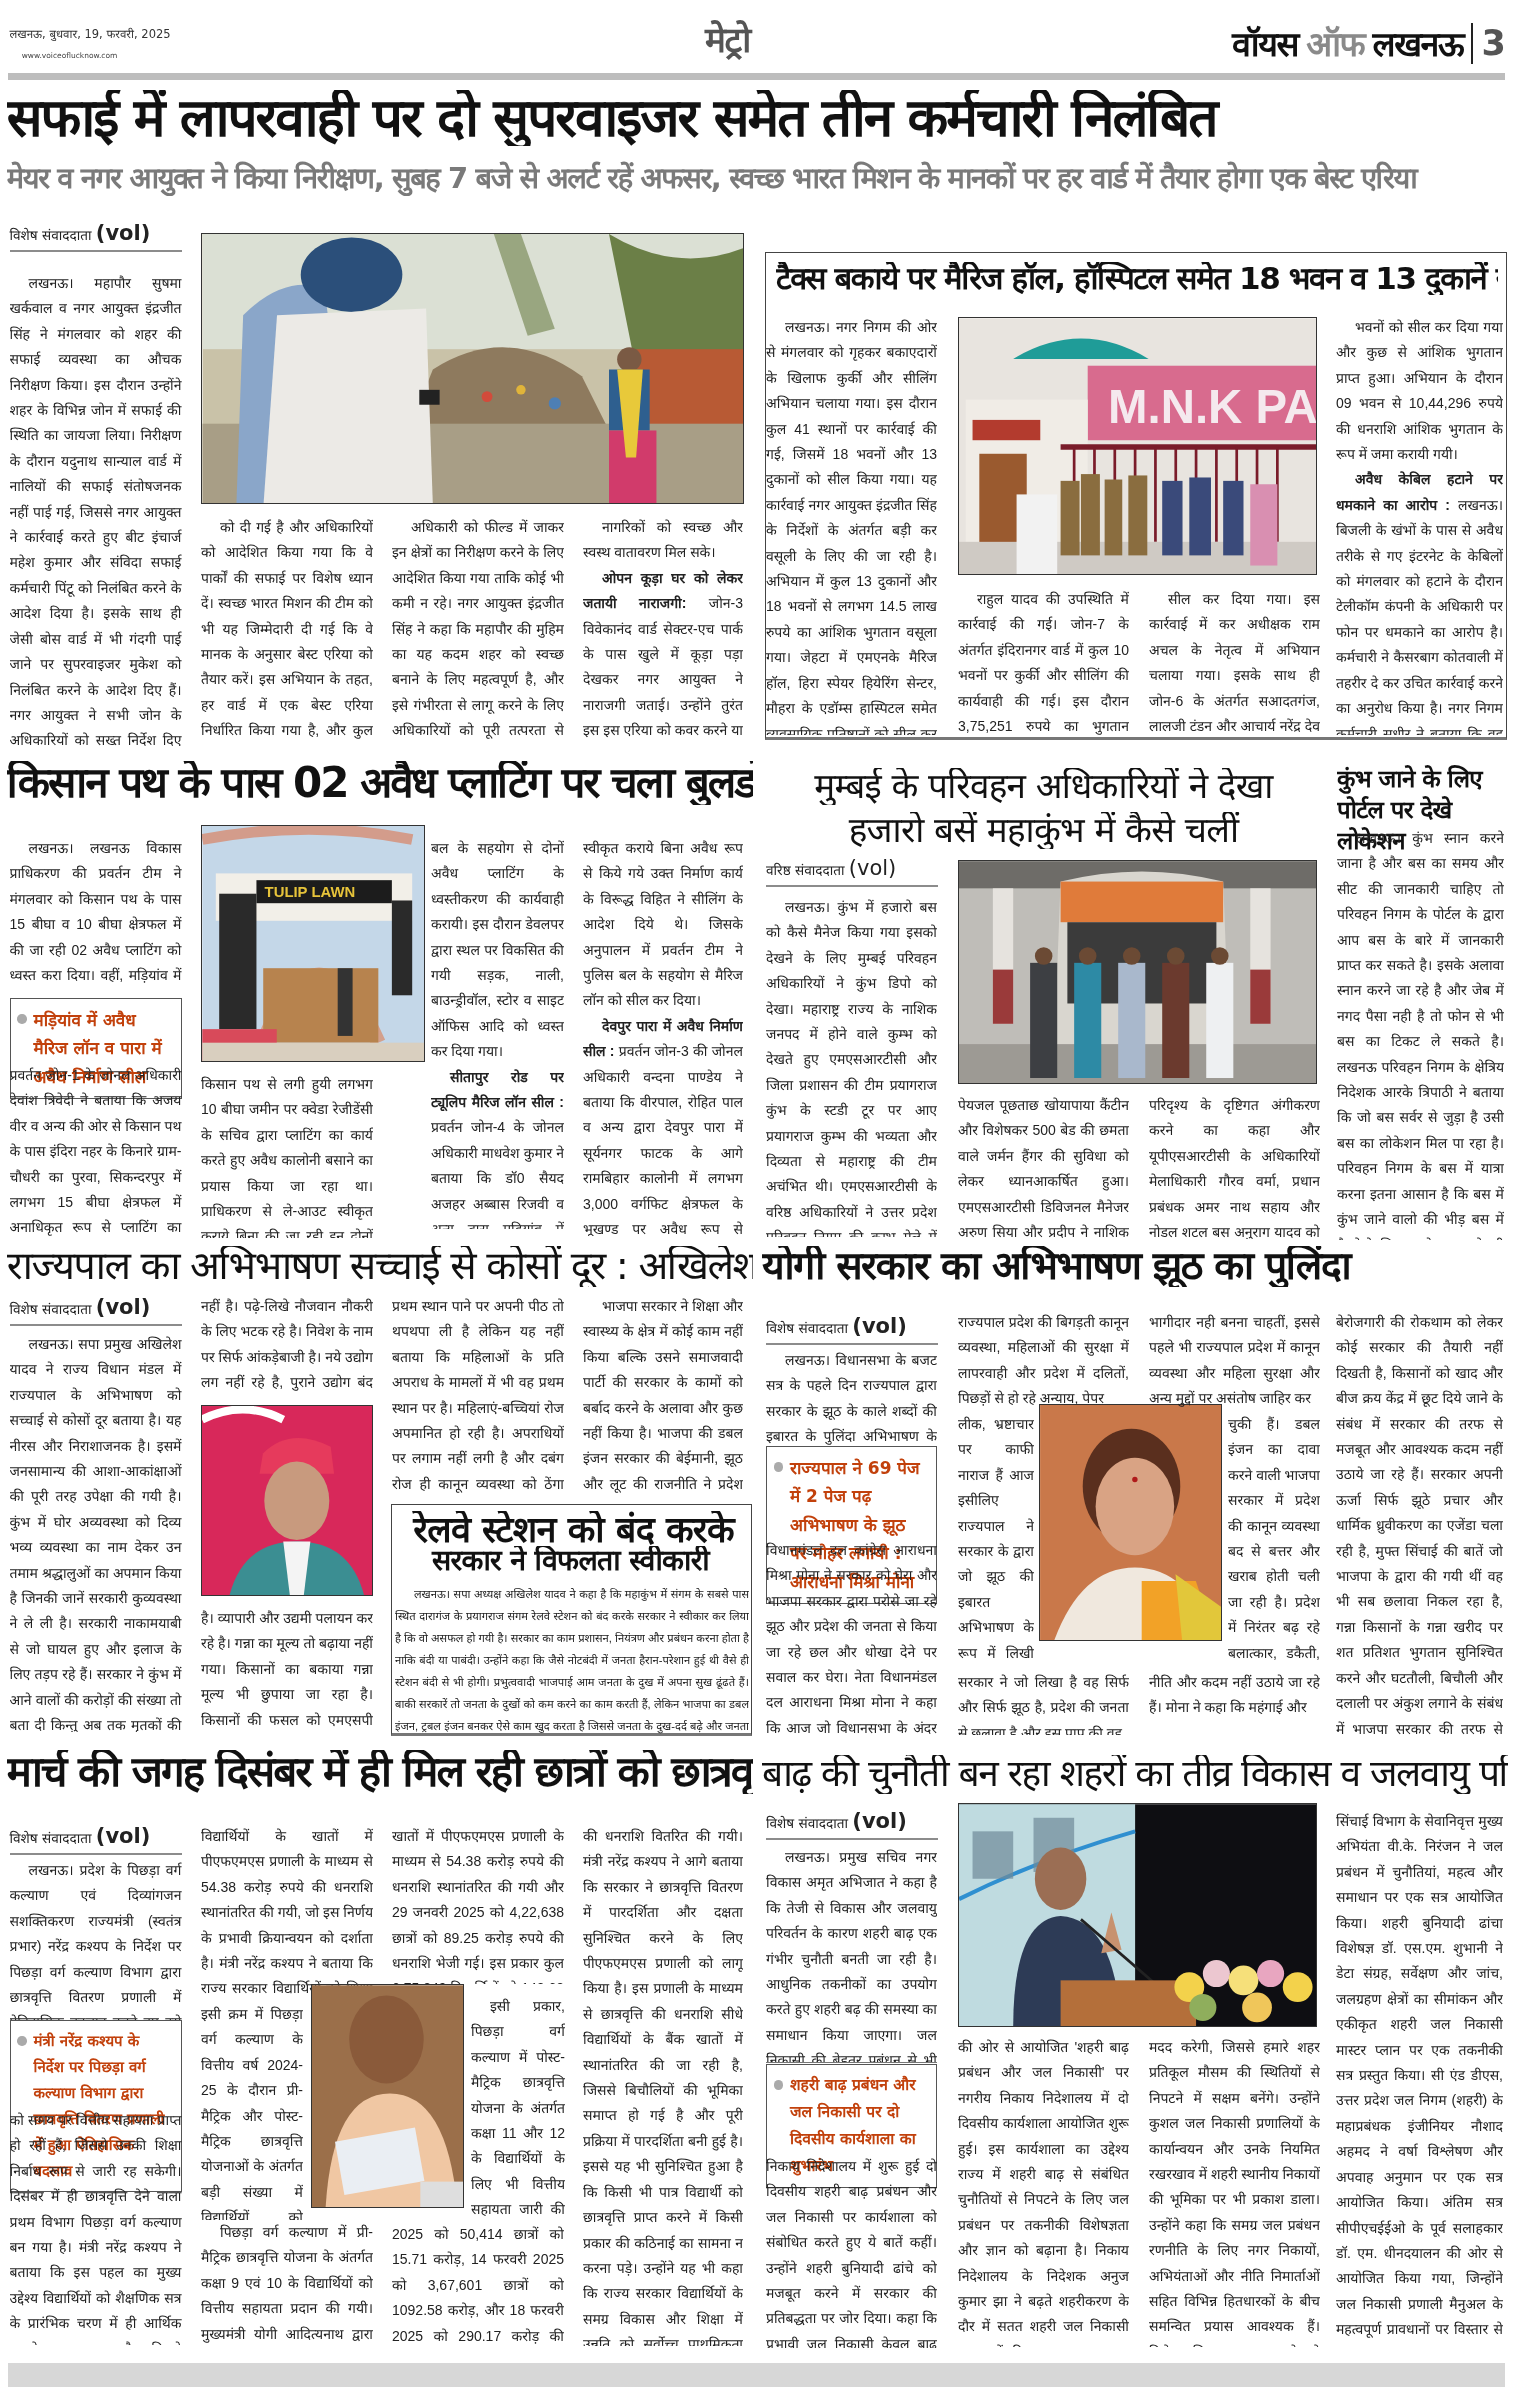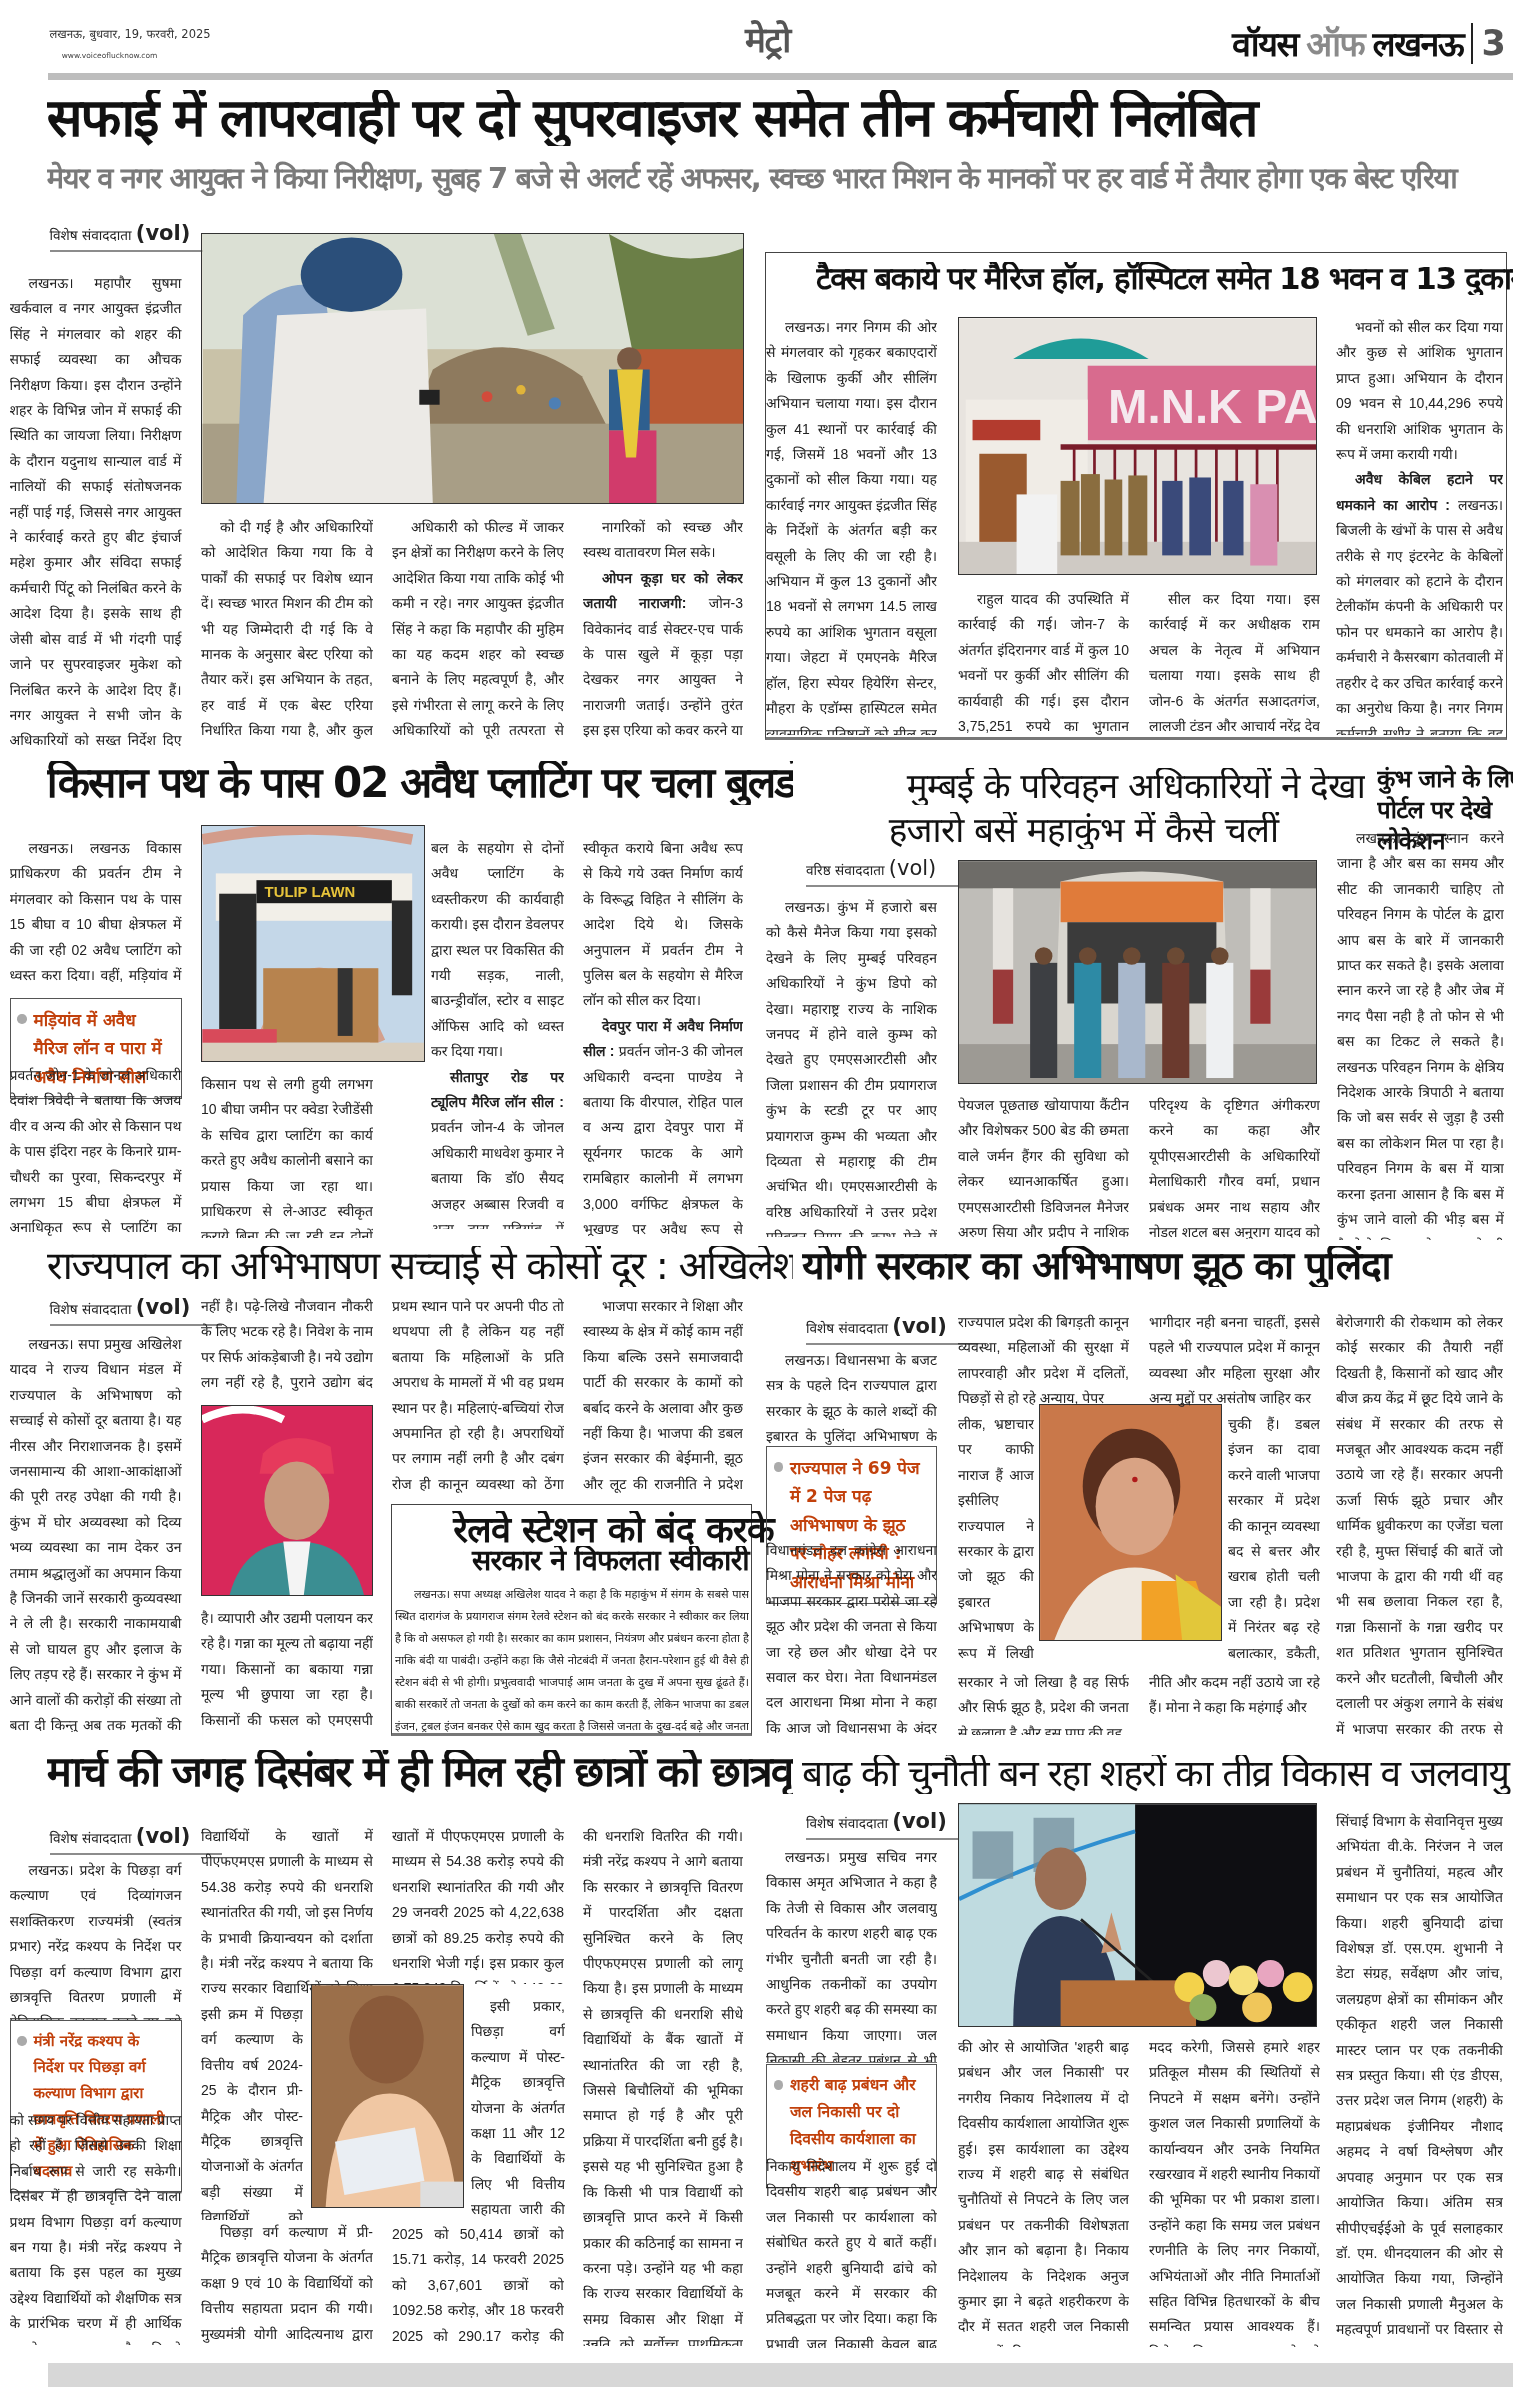--- a/index.html
+++ b/index.html
@@ -1,18 +1,18 @@
 <!DOCTYPE html>
 <html style="font-size:11px"><head>
 <meta charset="utf-8">
 <style>
   * { box-sizing: border-box; margin: 0; padding: 0; }
   html, body { width: 1514px; height: 2401px; background: #ffffff; overflow: hidden; }
   body { font-family: "DejaVu Sans", "Liberation Sans", sans-serif; color: #1a1a1a; position: relative; }
-  .abs { position: absolute; margin-left: 40px; }
+  .abs { position: absolute; }
   .masthead-left { left: 9.5px; top: 26px; width: 176px; }
   .mh-date { font-size: 11.5px; color: #333; }
   .mh-url { font-size: 7.5px; color: #444; margin-top: 9.5px; margin-left: 12.2px; }
   .mh-section { left: 705px; top: 15px; font-size: 35px; font-weight: bold; color: #555; letter-spacing: -1.4px; }
   .mh-brand { right: 8.1px; top: 20.3px; display: flex; align-items: center; gap: 8.1px; }
   .brand-a { font-size: 34px; font-weight: bold; color: #111; letter-spacing: -1.4px; }
   .brand-b { font-size: 34px; font-weight: bold; color: #8a8a8a; letter-spacing: -1.4px; }
   .brand-pipe { width: 2px; height: 41px; background: #222; }
   .brand-page { font-size: 35px; font-weight: bold; color: #555; }
   .topbar { left: 8.1px; top: 73px; width: 1497px; height: 6.8px; background: #bdbdbd; }
@@ -179,21 +179,21 @@
   </div>
 <div class="col" style="left:431px;top:836px;width:133px;height:393px;">
   <p style="text-indent:0">बल के सहयोग से दोनों अवैध प्लाटिंग के ध्वस्तीकरण की कार्यवाही करायी। इस दौरान डेवलपर द्वारा स्थल पर विकसित की गयी सड़क, नाली, बाउन्ड्रीवॉल, स्टोर व साइट ऑफिस आदि को ध्वस्त कर दिया गया।</p>
   <p><span class="sub">सीतापुर रोड पर ट्यूलिप मैरिज लॉन सील :</span> <span>प्रवर्तन जोन-4 के जोनल अधिकारी माधवेश कुमार ने बताया कि डॉ0 सैयद अजहर अब्बास रिजवी व अन्य द्वारा मड़ियांव में सीतापुर रोड पर आजाद इंटरप्राइजेज के बगल में लगभग 19,500 वर्गफिट क्षेत्रफल के भूखण्ड पर 2,250 वर्गफिट क्षेत्रफल में हॉल व कमरों का निर्माण कराकर ट्यूलिप मैरिज लॉन संचालित किया जा रहा था। प्राधिकरण से मानचित्र</span></p>
 </div>
 <div class="col" style="left:583px;top:836px;width:160px;height:400px;">
   <p style="text-indent:0">स्वीकृत कराये बिना अवैध रूप से किये गये उक्त निर्माण कार्य के विरूद्ध विहित ने सीलिंग के आदेश दिये थे। जिसके अनुपालन में प्रवर्तन टीम ने पुलिस बल के सहयोग से मैरिज लॉन को सील कर दिया।</p>
   <p><span class="sub">देवपुर पारा में अवैध निर्माण सील :</span> <span>प्रवर्तन जोन-3 की जोनल अधिकारी वन्दना पाण्डेय ने बताया कि वीरपाल, रोहित पाल व अन्य द्वारा देवपुर पारा में सूर्यनगर फाटक के आगे रामबिहार कालोनी में लगभग 3,000 वर्गफिट क्षेत्रफल के भूखण्ड पर अवैध रूप से आवासीय भवन का निर्माण कराया जा रहा था। प्राधिकरण से मानचित्र स्वीकृत कराये बिना अवैध रूप से किये जा रहे इस निर्माण कार्य के विरूद्ध विहित न्यायालय ने सीलिंग के आदेश पारित किये थे। जिसे प्रवर्तन टीम ने प्राधिकरण पुलिस बल के सहयोग से सील कर दिया।</span></p>
 </div>
 
-<div class="abs headline" style="left:762px;top:768px;width:563px;font-size:35px;letter-spacing:-0.7px;font-weight:normal;text-align:right;">मुम्बई के परिवहन अधिकारियों ने देखा</div>
+<div class="abs headline" style="left:762px;top:768px;width:563px;font-size:35px;letter-spacing:-0.7px;font-weight:normal;text-align:center;">मुम्बई के परिवहन अधिकारियों ने देखा</div>
 <div class="abs headline" style="left:762px;top:812px;width:563px;font-size:35px;letter-spacing:-0.7px;font-weight:normal;text-align:center;">हजारो बसें महाकुंभ में कैसे चलीं</div>
 <div class="abs byline" style="left:766px;top:856px;">
   <span>वरिष्ठ संवाददाता</span> <b style="font-weight:normal">(vol)</b>
 </div>
 <div class="col" style="left:766px;top:895px;width:171px;height:342px;">
     <p>लखनऊ। कुंभ में हजारो बस को कैसे मैनेज किया गया इसको देखने के लिए मुम्बई परिवहन अधिकारियों ने कुंभ डिपो को देखा। महाराष्ट्र राज्य के नाशिक जनपद में होने वाले कुम्भ को देखते हुए एमएसआरटीसी और जिला प्रशासन की टीम प्रयागराज कुंभ के स्टडी टूर पर आए प्रयागराज कुम्भ की भव्यता और दिव्यता से महाराष्ट्र की टीम अचंभित थी। एमएसआरटीसी के वरिष्ठ अधिकारियों ने उत्तर प्रदेश परिवहन निगम की कुम्भ मेले में लगाए गए8500 बसों के प्लान के साथ साथ 750 शटल बस संचालन और उनके मार्गवार प्लान का विस्तृत अध्यन किया और परिवहन निगम के अस्थायी बस स्टेशन के भ्रमण किया गया और वहाँ उपलब्ध यात्री सुविधाओं जैसे चकर प्लेट</p>
   </div>
 <div class="photo" style="left:958px;top:860px;width:359px;height:224px;">
   <svg width="359" height="224" viewBox="0 0 530 330">
     <rect width="530" height="330" fill="#bfbdb8"></rect>

